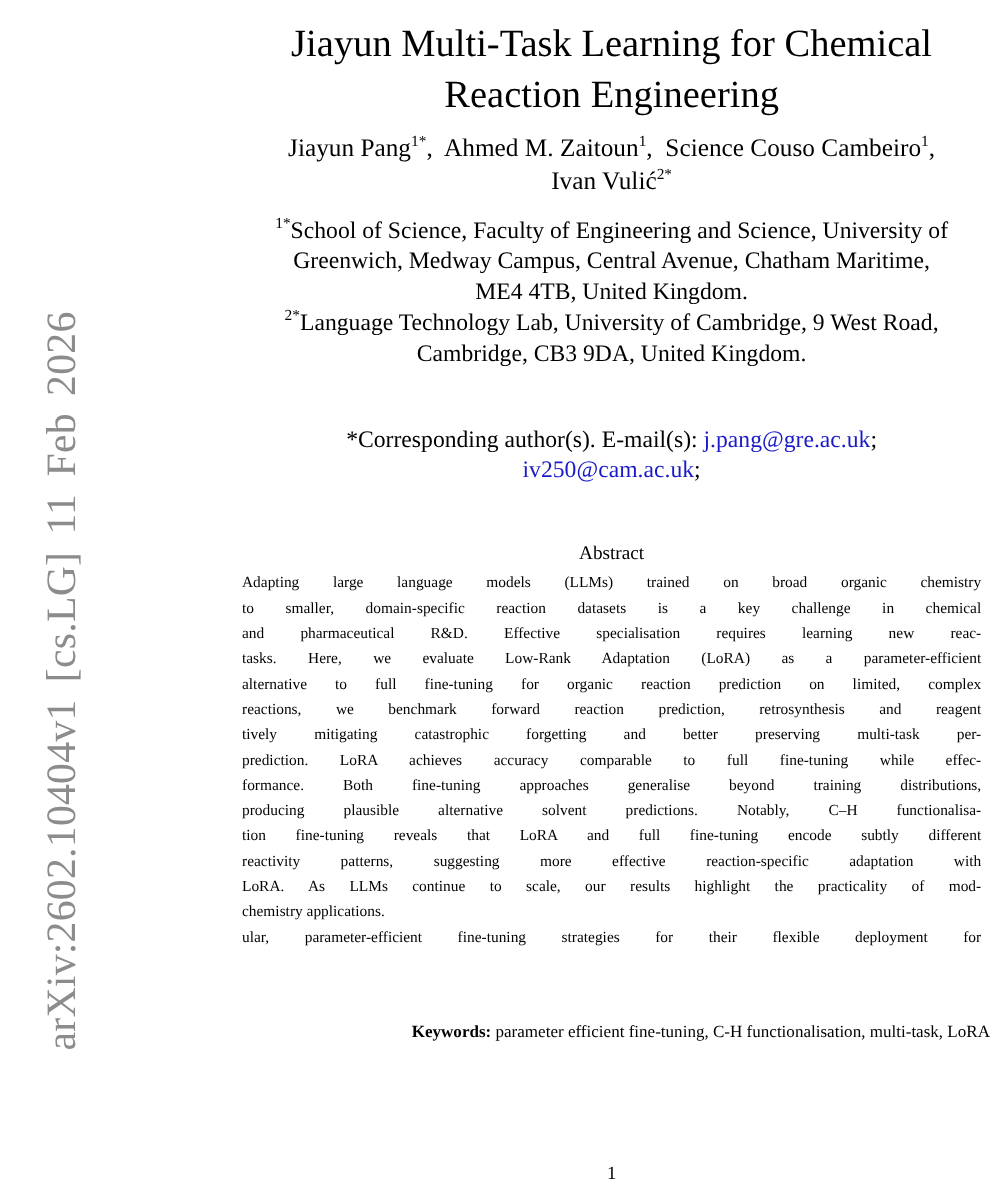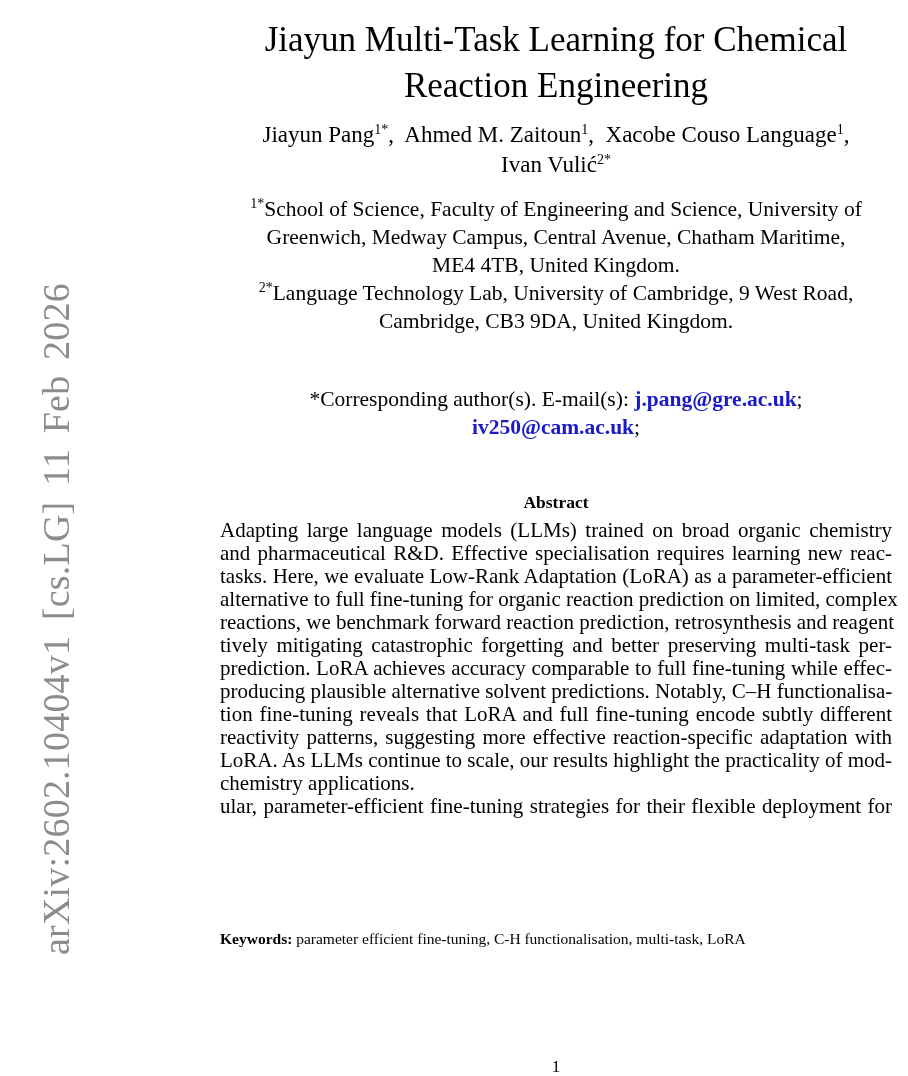--- a/index.html
+++ b/index.html
@@ -71,37 +71,37 @@
     .affil-line { display: block; }
     .corresp {
       position: absolute;
       left: 200px;
       width: 712px;
       top: 385px;
       text-align: center;
       font-size: 21.5px;
       line-height: 28px;
     }
-    .email { color: #1a1ac8; text-decoration: none; font-weight: bold; }
+    .email { color: #1a1ac8; text-decoration: none; }
     .abstract-heading {
       position: absolute;
       left: 220px;
       width: 672px;
       top: 490px;
       text-align: center;
       font-size: 17.5px;
-      font-weight: bold;
+      font-weight: normal;
       line-height: 24px;
     }
     .abstract {
       position: absolute;
       left: 220px;
       width: 672px;
       top: 519px;
-      font-size: 21px;
+      font-size: 14px;
       line-height: 23px;
     }
     .abs-line {
       display: block;
       text-align: justify;
       text-align-last: justify;
       white-space: nowrap;
       height: 23px;
       overflow: visible;
     }
@@ -109,20 +109,21 @@
       text-align-last: left;
     }
     .keywords {
       position: absolute;
       left: 220px;
       width: 680px;
       top: 928px;
       font-size: 15.5px;
       line-height: 22px;
       white-space: nowrap;
+      text-align: right;
     }
     .keywords b { font-weight: bold; }
     .page-number {
       position: absolute;
       left: 0;
       width: 1112px;
       top: 1057px;
       text-align: center;
       font-size: 17px;
     }
@@ -135,47 +136,49 @@
 </div>
 
 <h1 class="title">
   <span>Jiayun Multi-Task Learning for Chemical</span><br>
   <span>Reaction Engineering</span>
 </h1>
 
 <div class="authors">
   <span>Jiayun Pang</span><sup>1*</sup>,&nbsp;
   <span>Ahmed M. Zaitoun</span><sup>1</sup>,&nbsp;
-  <span>Xacobe Couso Language</span><sup>1</sup>,<br>
+  <span>Science Couso Cambeiro</span><sup>1</sup>,<br>
   <span>Ivan Vulić</span><sup>2*</sup>
 </div>
 
 <div class="affils">
   <span class="affil-line"><sup>1*</sup><span>School of Science, Faculty of Engineering and Science, University of</span></span>
   <span class="affil-line">Greenwich, Medway Campus, Central Avenue, Chatham Maritime,</span>
   <span class="affil-line">ME4 4TB, United Kingdom.</span>
   <span class="affil-line"><sup>2*</sup><span>Language Technology Lab, University of Cambridge, 9 West Road,</span></span>
   <span class="affil-line">Cambridge, CB3 9DA, United Kingdom.</span>
 </div>
 
 <div class="corresp">
   <span>*Corresponding author(s). E-mail(s): </span><a class="email">j.pang@gre.ac.uk</a><span>;</span><br>
   <a class="email">iv250@cam.ac.uk</a><span>;</span>
 </div>
 
 <div class="abstract-heading">Abstract</div>
 
 <div class="abstract">
   <span class="abs-line">Adapting large language models (LLMs) trained on broad organic chemistry</span>
+  <span class="abs-line">to smaller, domain-specific reaction datasets is a key challenge in chemical</span>
   <span class="abs-line">and pharmaceutical R&amp;D. Effective specialisation requires learning new reac-</span>
   <span class="abs-line">tasks. Here, we evaluate Low-Rank Adaptation (LoRA) as a parameter-efficient</span>
   <span class="abs-line">alternative to full fine-tuning for organic reaction prediction on limited, complex</span>
   <span class="abs-line">reactions, we benchmark forward reaction prediction, retrosynthesis and reagent</span>
   <span class="abs-line">tively mitigating catastrophic forgetting and better preserving multi-task per-</span>
   <span class="abs-line">prediction. LoRA achieves accuracy comparable to full fine-tuning while effec-</span>
+  <span class="abs-line">formance. Both fine-tuning approaches generalise beyond training distributions,</span>
   <span class="abs-line">producing plausible alternative solvent predictions. Notably, C–H functionalisa-</span>
   <span class="abs-line">tion fine-tuning reveals that LoRA and full fine-tuning encode subtly different</span>
   <span class="abs-line">reactivity patterns, suggesting more effective reaction-specific adaptation with</span>
   <span class="abs-line">LoRA. As LLMs continue to scale, our results highlight the practicality of mod-</span>
   <span class="abs-line last">chemistry applications.</span>
   <span class="abs-line">ular, parameter-efficient fine-tuning strategies for their flexible deployment for</span>
 </div>
 
 <div class="keywords">
   <b>Keywords:</b><span> parameter efficient fine-tuning, C-H functionalisation, multi-task, LoRA</span>

